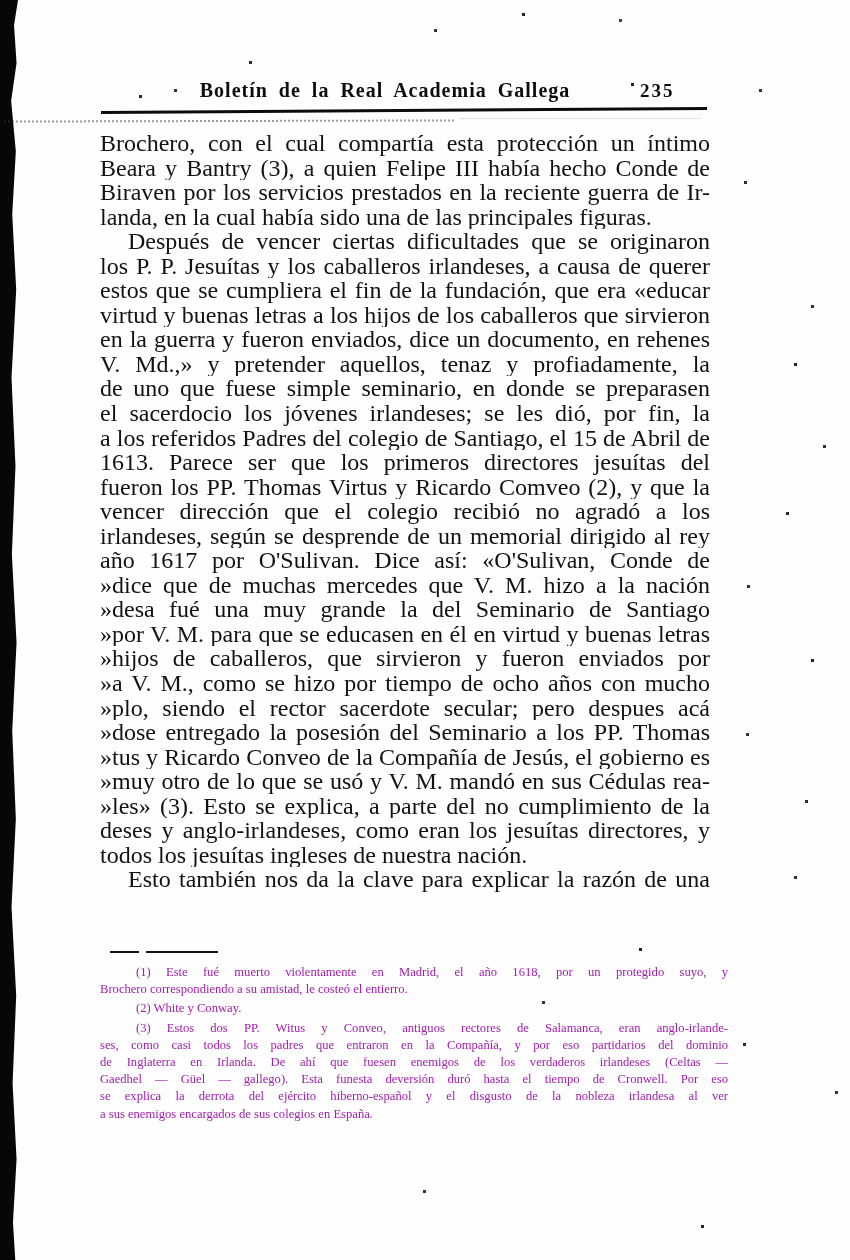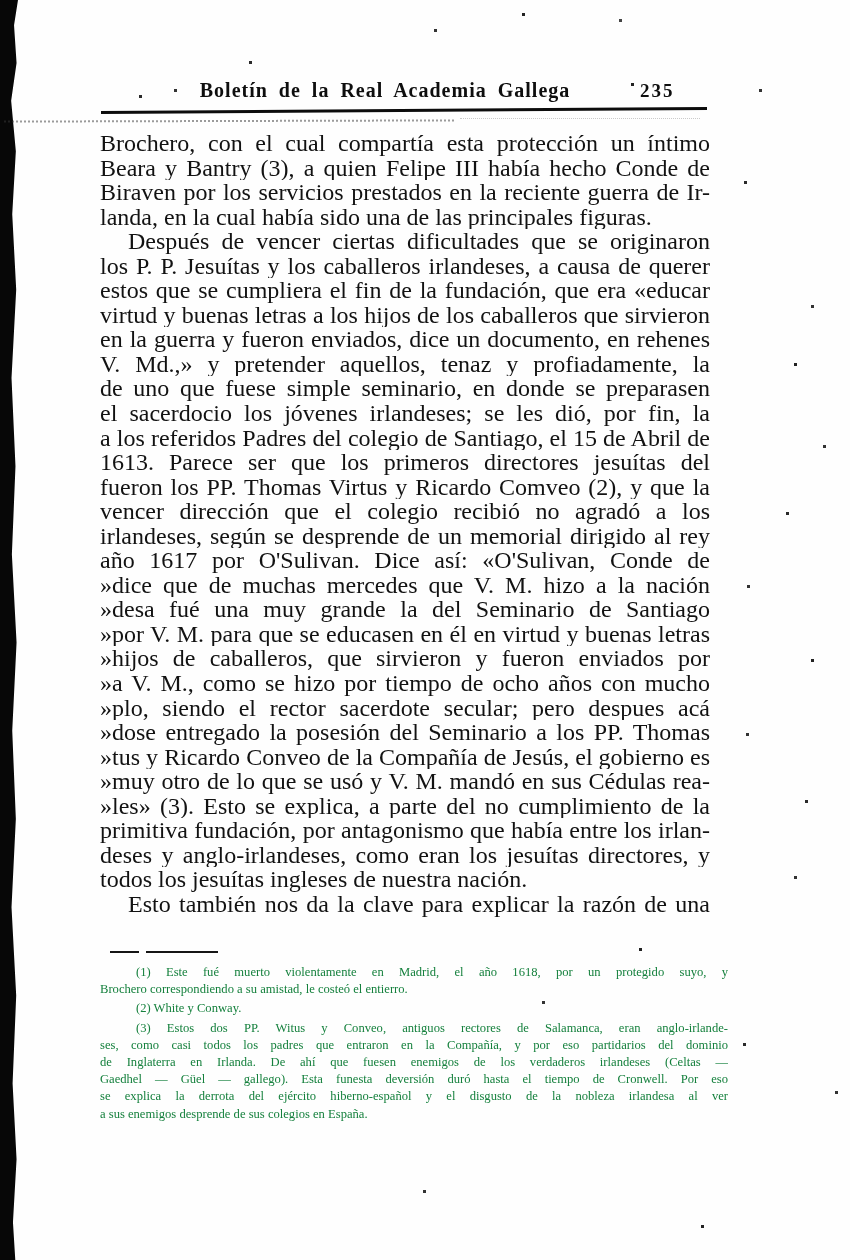--- a/index.html
+++ b/index.html
@@ -56,21 +56,21 @@
   .bline { height:24.55px; overflow:hidden; text-align:justify; }
   .bline::after { content:""; display:inline-block; width:100%; height:0; }
   .bline.noj { text-align:left; }
   .bline.ind { text-indent:28px; }
   .fn-rule {
     position:absolute; left:110px; top:951px; width:108px; height:2px;
     background:linear-gradient(90deg,#151515 0 27%,rgba(0,0,0,0) 27% 33%,#151515 33% 100%);
   }
   .footnotes {
     position:absolute; left:100px; top:964px; width:628px;
-    font-size:12.6px; line-height:17.2px; color:#15803d;
+    font-size:12.6px; line-height:17.2px; color:#a21caf;
   }
   .fline { height:17.2px; overflow:hidden; text-align:justify; }
   .fline::after { content:""; display:inline-block; width:100%; height:0; }
   .fline.noj { text-align:left; }
   .fline.ind { text-indent:36px; }
   .fn-item { margin-bottom:2px; }
 </style>
 <title>Boletín de la Real Academia Gallega — 235</title></head>
 <body>
 
@@ -106,37 +106,36 @@
       <div class="bline">»dice que de muchas mercedes que V. M. hizo a la nación irlan-</div>
       <div class="bline">»desa fué una muy grande la del Seminario de Santiago fundado</div>
       <div class="bline">»por V. M. para que se educasen en él en virtud y buenas letras</div>
       <div class="bline">»hijos de caballeros, que sirvieron y fueron enviados por rehenes</div>
       <div class="bline">»a V. M., como se hizo por tiempo de ocho años con mucho exem-</div>
       <div class="bline">»plo, siendo el rector sacerdote secular; pero despues acá habién-</div>
       <div class="bline">»dose entregado la posesión del Seminario a los PP. Thomas Vi-</div>
       <div class="bline">»tus y Ricardo Conveo de la Compañía de Jesús, el gobierno es</div>
       <div class="bline">»muy otro de lo que se usó y V. M. mandó en sus Cédulas rea-</div>
       <div class="bline">»les» (3). Esto se explica, a parte del no cumplimiento de la</div>
-      <div class="bline">primitiva fundación, por antagonismo que había entre los irlan-</div>
       <div class="bline">deses y anglo-irlandeses, como eran los jesuítas directores, y casi</div>
       <div class="bline noj">todos los jesuítas ingleses de nuestra nación.</div>
       <div class="bline ind">Esto también nos da la clave para explicar la razón de una</div>
     </div>
 
   <div class="fn-rule"></div>
   <div class="footnotes">
       <div class="fn-item">
         <div class="fline ind">(1) Este fué muerto violentamente en Madrid, el año 1618, por un protegido suyo, y</div>
         <div class="fline noj">Brochero correspondiendo a su amistad, le costeó el entierro.</div>
       </div>
       <div class="fn-item">
         <div class="fline ind noj">(2) White y Conway.</div>
       </div>
       <div class="fn-item">
         <div class="fline ind">(3) Estos dos PP. Witus y Conveo, antiguos rectores de Salamanca, eran anglo-irlande-</div>
         <div class="fline">ses, como casi todos los padres que entraron en la Compañía, y por eso partidarios del dominio</div>
         <div class="fline">de Inglaterra en Irlanda. De ahí que fuesen enemigos de los verdaderos irlandeses (Celtas —</div>
         <div class="fline">Gaedhel — Güel — gallego). Esta funesta deversión duró hasta el tiempo de Cronwell. Por eso</div>
         <div class="fline">se explica la derrota del ejército hiberno-español y el disgusto de la nobleza irlandesa al ver</div>
-        <div class="fline noj">a sus enemigos desprende de sus colegios en España.</div>
+        <div class="fline noj">a sus enemigos encargados de sus colegios en España.</div>
       </div>
     </div>
 </div>
 
 </body></html>

